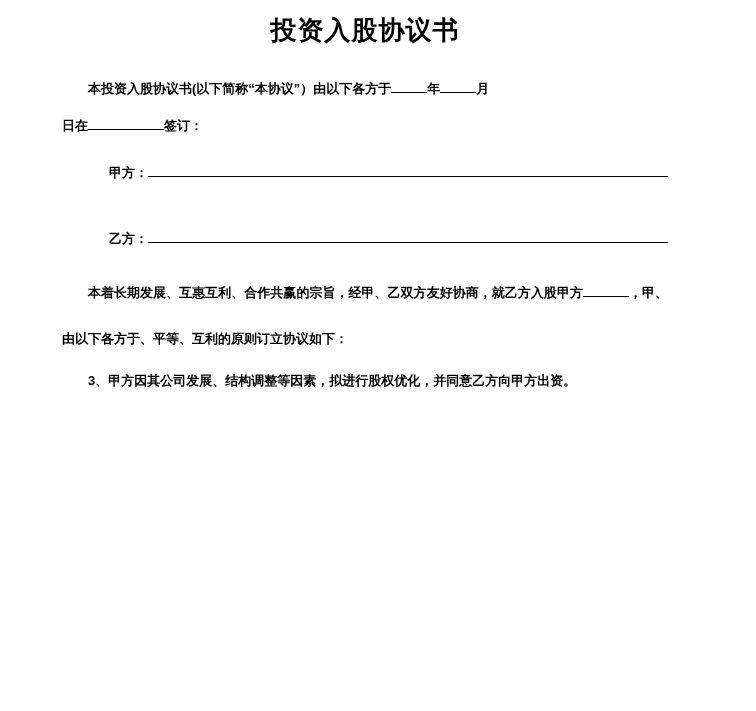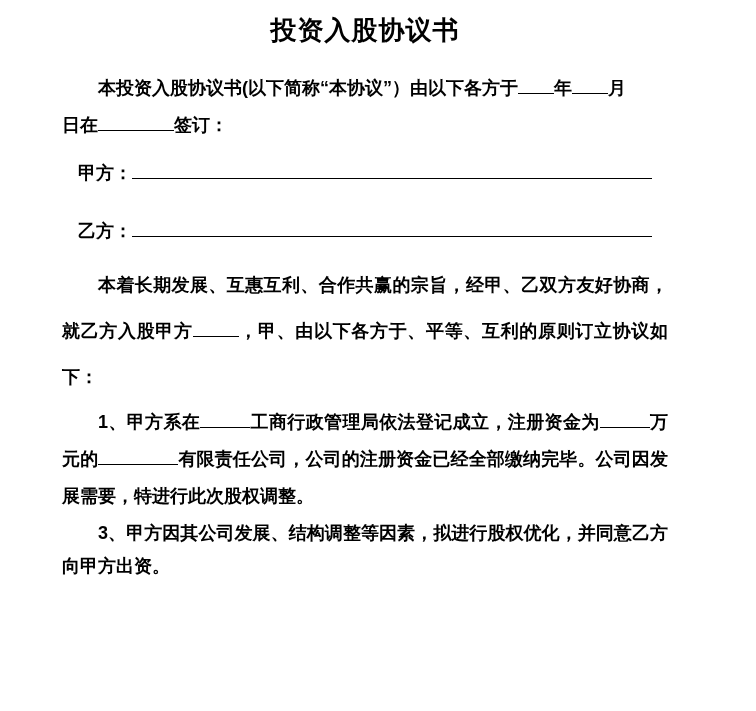--- a/index.html
+++ b/index.html
@@ -21,39 +21,39 @@
   .doc-title {
     margin: 4px 0 22px 0;
     text-align: center;
     font-size: 26px;
     line-height: 36px;
     font-weight: bold;
     letter-spacing: 1px;
   }
   .para {
     margin: 0;
-    font-size: 18px;
+    font-size: 13px;
     font-weight: 600;
     text-align: justify;
     word-break: break-all;
   }
   .indent { text-indent: 2em; }
   .lh-intro   { line-height: 37px; }
   .lh-purpose { line-height: 46px; }
   .lh-c1      { line-height: 37px; }
   .lh-tight   { line-height: 33px; }
   .mt-intro   { margin-top: 0; }
   .mt-party-a { margin-top: 16px; }
-  .mt-party-b { margin-top: 32px; }
+  .mt-party-b { margin-top: 40px; }
   .mt-purpose { margin-top: 18px; }
   .mt-c1      { margin-top: 4px; }
   .mt-c3      { margin-top: 2px; }
   .party-row {
     line-height: 26px;
-    text-align: center;
+    text-align: right;
   }
   .blank {
     display: inline-block;
     height: 1em;
     border-bottom: 1px solid #000000;
     vertical-align: baseline;
   }
   .w-year   { width: 36px; }
   .w-month  { width: 36px; }
   .w-place  { width: 76px; }
@@ -73,19 +73,18 @@
   <h1 class="doc-title">投资入股协议书</h1>
 
   <p class="para indent lh-intro mt-intro"><span>本投资入股协议书(以下简称“本协议”）由以下各方于</span><span class="blank w-year"></span><span>年</span><span class="blank w-month"></span><span>月</span><br><span>日在</span><span class="blank w-place"></span><span>签订：</span></p>
 
   <p class="para party-row mt-party-a"><span>甲方：</span><span class="blank w-party"></span></p>
 
   <p class="para party-row mt-party-b"><span>乙方：</span><span class="blank w-party"></span></p>
 
   <p class="para indent lh-purpose mt-purpose"><span>本着长期发展、互惠互利、合作共赢的宗旨，经甲、乙双方友好协商，就乙方入股甲方</span><span class="blank w-target"></span><span>，甲、由以下各方于、平等、互利的原则订立协议如下：</span></p>
 
-  <p class="para indent lh-c1 mt-c1"><span>1、甲方系在</span><span class="blank w-bureau"></span><span>工商行政管理局依法登记成立，注册资金为</span><span class="blank w-capital"></span><span>万元的</span><span class="blank w-company"></span><span>有限责任公司，公司的注册资金已经全部缴纳完毕。公司因发展需要，特进行此次股权调整。</span></p>
 
 
   <p class="para indent lh-tight mt-c3"><span>3、甲方因其公司发展、结构调整等因素，拟进行股权优化，并同意乙方向甲方出资。</span></p>
 
 
 </div>
 
 </body></html>

